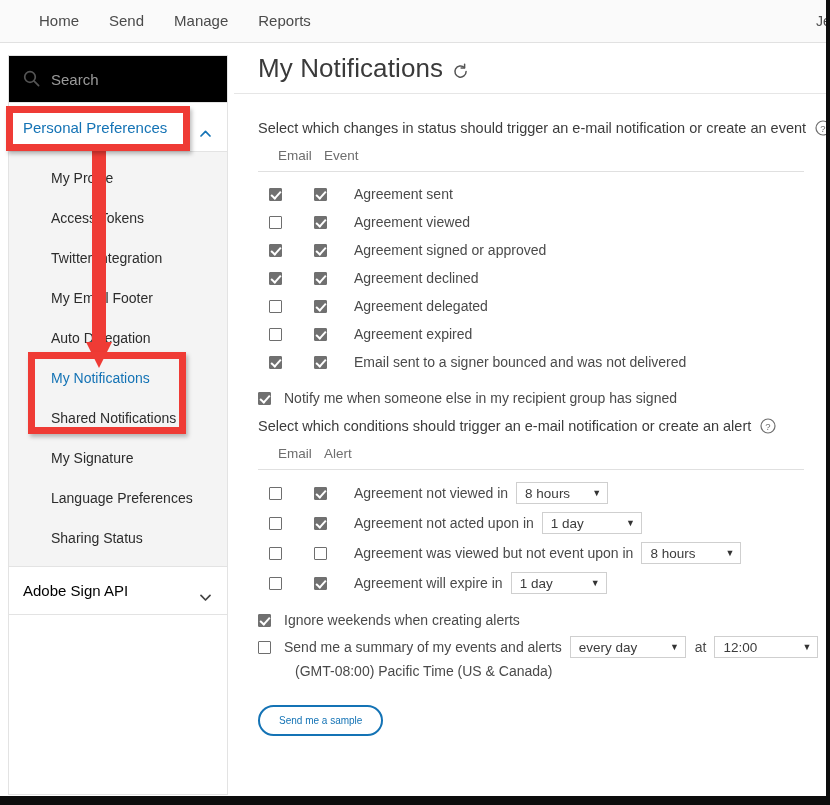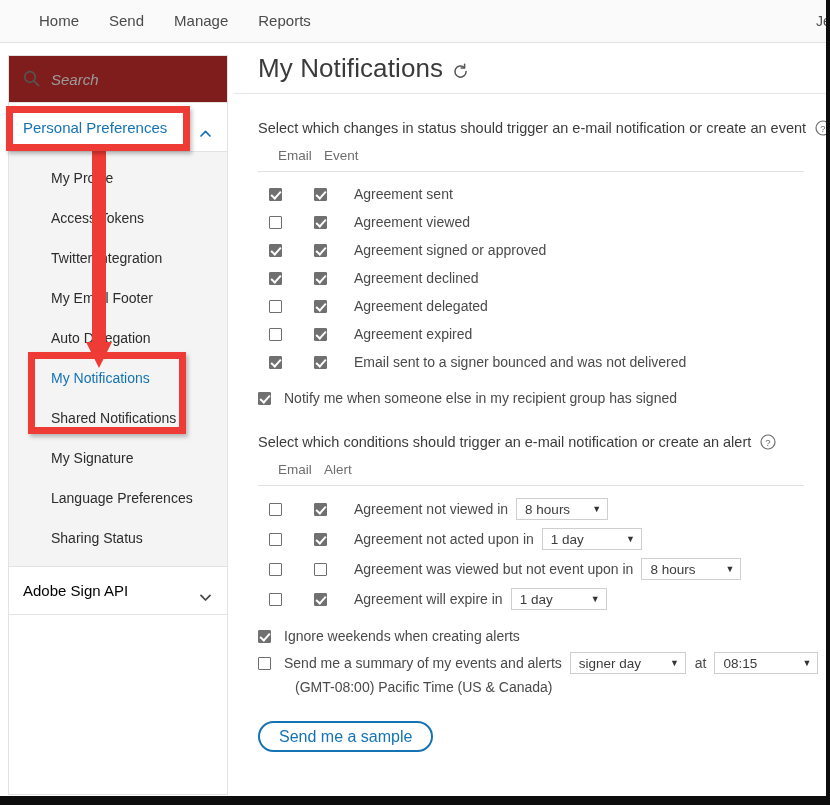--- a/index.html
+++ b/index.html
@@ -70,22 +70,21 @@
     box-sizing: border-box;
   }
   .search-row {
     position: relative;
     height: 47px;
     border-bottom: 1px solid #e3e3e3;
     display: flex;
     align-items: center;
     padding-left: 14px;
     box-sizing: border-box;
-    background: #7f1d1d;
-    font-style: italic;
+    background: #000000;
   }
   .search-icon {
     width: 17px; height: 17px;
     margin-right: 11px;
     flex: none;
     position: relative;
     top: -1px;
   }
   .search-placeholder {
     font-size: 15px;
@@ -322,21 +321,21 @@
   .sample-btn {
     margin: 26px 0 0 24px;
     display: inline-flex;
     align-items: center;
     justify-content: center;
     height: 31px;
     padding: 0 19px;
     border: 2px solid #1473b5;
     border-radius: 16px;
     color: #1473b5;
-    font-size: 16px;
+    font-size: 10px;
     background: #fff;
     cursor: pointer;
     box-sizing: border-box;
   }
 
   .bottom-strip {
     position: absolute;
     left: 0; bottom: 0;
     width: 830px;
     height: 9px;
@@ -476,21 +475,21 @@
         <span class="opt-label">Email sent to a signer bounced and was not delivered</span>
       </div>
     </div>
 
     <div class="notify-row">
       <span class="cb checked"></span>
       <span class="opt-label">Notify me when someone else in my recipient group has signed</span>
     </div>
 
     
-    <div class="section-desc-row" style="margin-top:28px;">
+    <div class="section-desc-row" style="margin-top:12px;">
       <span class="section-desc">Select which conditions should trigger an e-mail notification or create an alert</span>
       <span class="help-icon">
         <svg width="16" height="16" viewBox="0 0 16 16">
           <circle cx="8" cy="8" r="7" fill="none" stroke="#6e6e6e" stroke-width="1.2"></circle>
           <text x="8" y="11.6" text-anchor="middle" font-size="9.5" fill="#6e6e6e" font-family="Liberation Sans, sans-serif">?</text>
         </svg>
       </span>
     </div>
 
     <div class="col-headers">
@@ -539,26 +538,26 @@
 
     <div class="tail-row" style="margin-top:14px;">
       <span class="cb checked"></span>
       <span class="opt-label">Ignore weekends when creating alerts</span>
     </div>
 
     <div class="tail-row" style="margin-top:8px;">
       <span class="cb"></span>
       <span class="opt-label">Send me a summary of my events and alerts</span>
       <span class="sel w-everyday">
-        <span>signer day</span>
+        <span>every day</span>
         <span class="caret">▼</span>
       </span>
       <span class="at-text">at</span>
       <span class="sel w-time">
-        <span>08:15</span>
+        <span>12:00</span>
         <span class="caret">▼</span>
       </span>
     </div>
 
     <div class="tz-line">(GMT-08:00) Pacific Time (US &amp; Canada)</div>
 
     <div class="sample-btn">Send me a sample</div>
   </div>
 
   <div class="annot annot-box1"></div>

